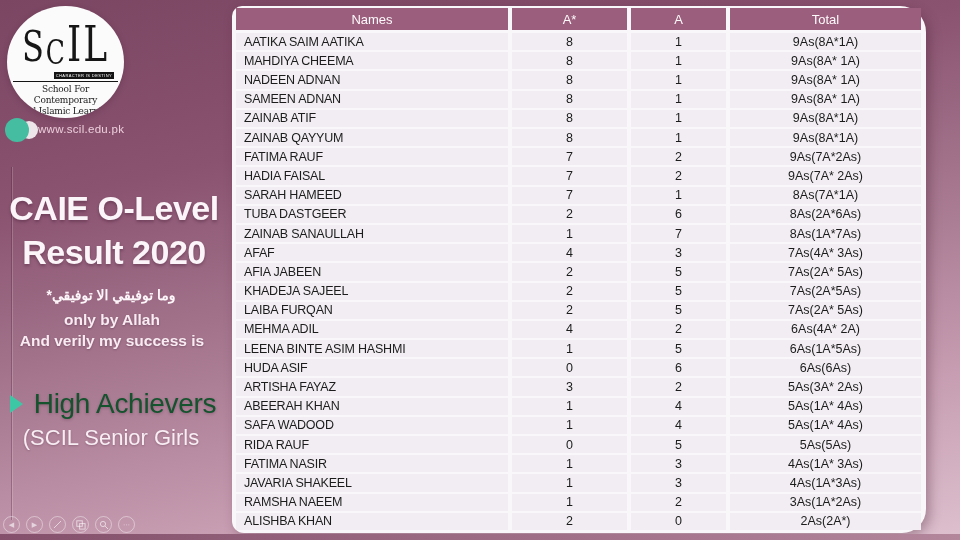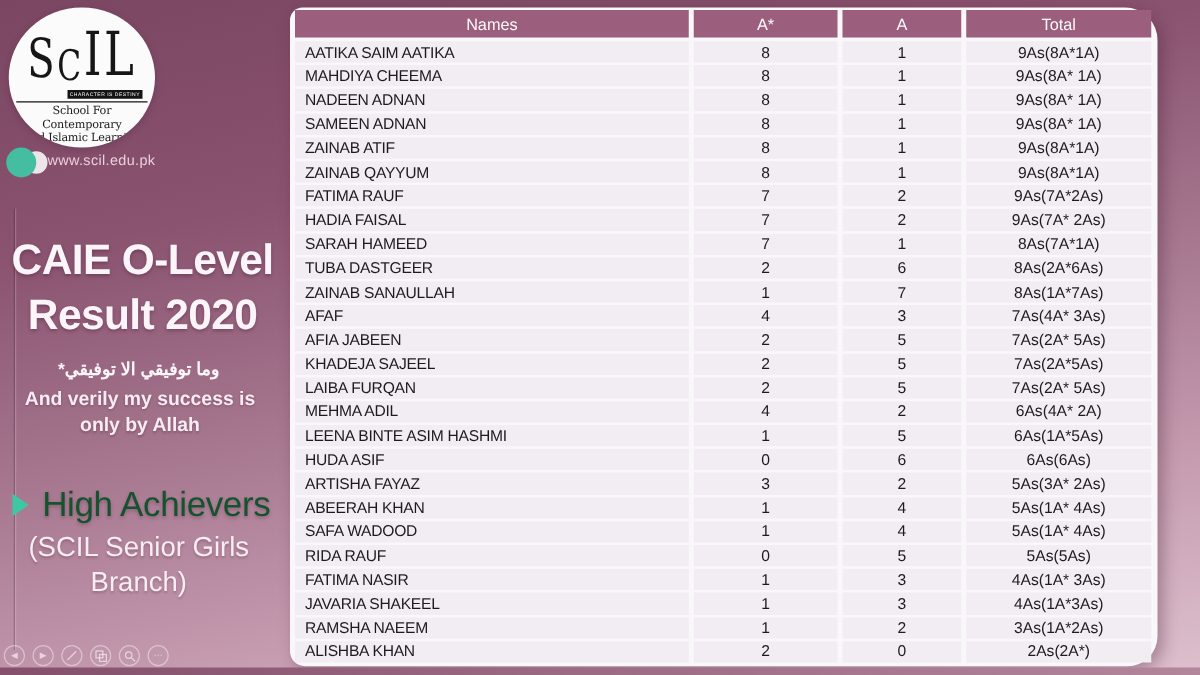--- a/index.html
+++ b/index.html
@@ -76,21 +76,21 @@
 
   
   .card { position:absolute; left:232px; top:6px; width:694px; height:527px;
     background:#f9f7f9; border-radius:10px 26px 24px 12px;
     box-shadow:4px 4px 12px rgba(70,30,50,.35);
     padding:2px 5px 3px 4px; }
 
   .thead { display:flex; height:22px; }
   .hcell { background:#9b5e7c; color:#fdfafc; font-size:13px;
     display:flex; align-items:center; justify-content:center; }
-  .c0 { width:315px; margin-right:4px; }
+  .c0 { width:272px; margin-right:4px; }
   .c1 { width:115px; margin-right:4px; }
   .c2 { width:95px;  margin-right:4px; }
   .c3 { flex:1; }
 
   .tbody { position:absolute; top:27px; left:4px; right:5px; bottom:3px;
     display:grid; grid-template-rows:repeat(26,1fr); row-gap:2px; }
   .trow { display:flex; }
   .tcell { background:#f1edf2; color:#1c1c1c; font-size:12.5px;
     display:flex; align-items:center; justify-content:center;
     white-space:nowrap; overflow:hidden; }
@@ -121,32 +121,31 @@
 
   <div class="v-line"></div>
 
   <div class="title-block">
     <div>CAIE O-Level</div>
     <div>Result 2020</div>
   </div>
 
   <div class="arabic-quote">وما توفيقي الا توفيقي*</div>
   <div class="quote">
+    <div>only by Allah</div>
     <div>And verily my success is</div>
-    <div>only by Allah</div>
   </div>
 
   <div class="heading-row">
     <span class="tri-icon"></span>
     <span class="heading-text">High Achievers</span>
   </div>
 
   <div class="subheading">
     <div>(SCIL Senior Girls</div>
-    <div>Branch)</div>
   </div>
 
   <div class="controls">
     <div class="ctrl">
         <span>◀</span>
       </div>
     <div class="ctrl">
         <span>▶</span>
       </div>
     <div class="ctrl">

